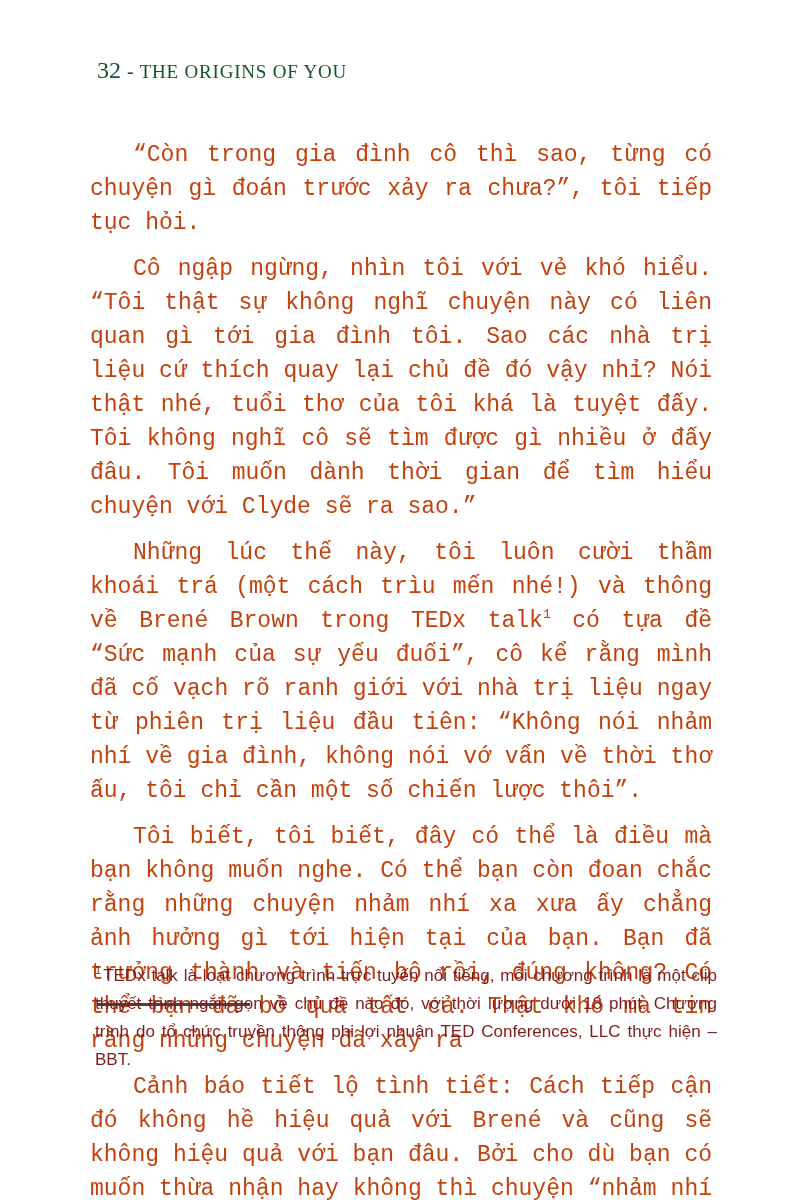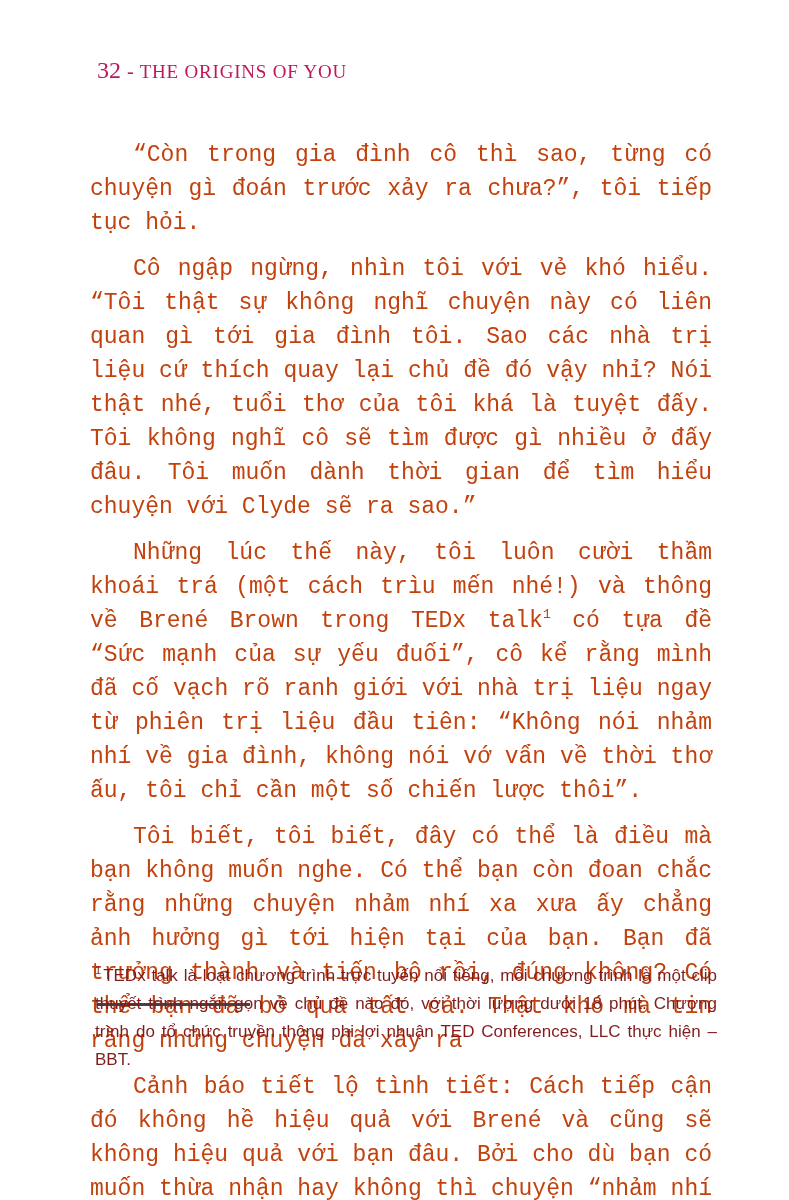--- a/index.html
+++ b/index.html
@@ -13,21 +13,21 @@
     height: 1200px;
     margin: 0 auto;
     background: #ffffff;
     overflow: hidden;
     font-family: "Liberation Serif", serif;
   }
   .running-header {
     position: absolute;
     top: 57px;
     left: 97px;
-    color: #be185d;
+    color: #14532d;
     font-family: "Liberation Serif", serif;
     white-space: nowrap;
   }
   .running-header .page-num {
     font-size: 24px;
   }
   .running-header .sep {
     font-size: 20px;
     margin: 0 6px;
   }

